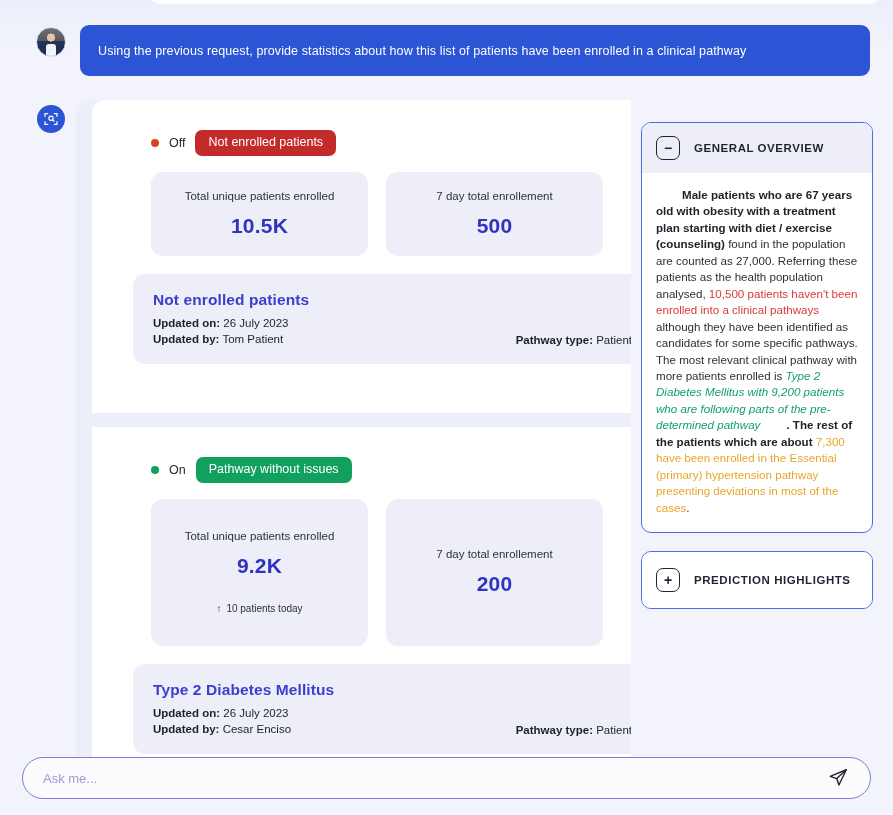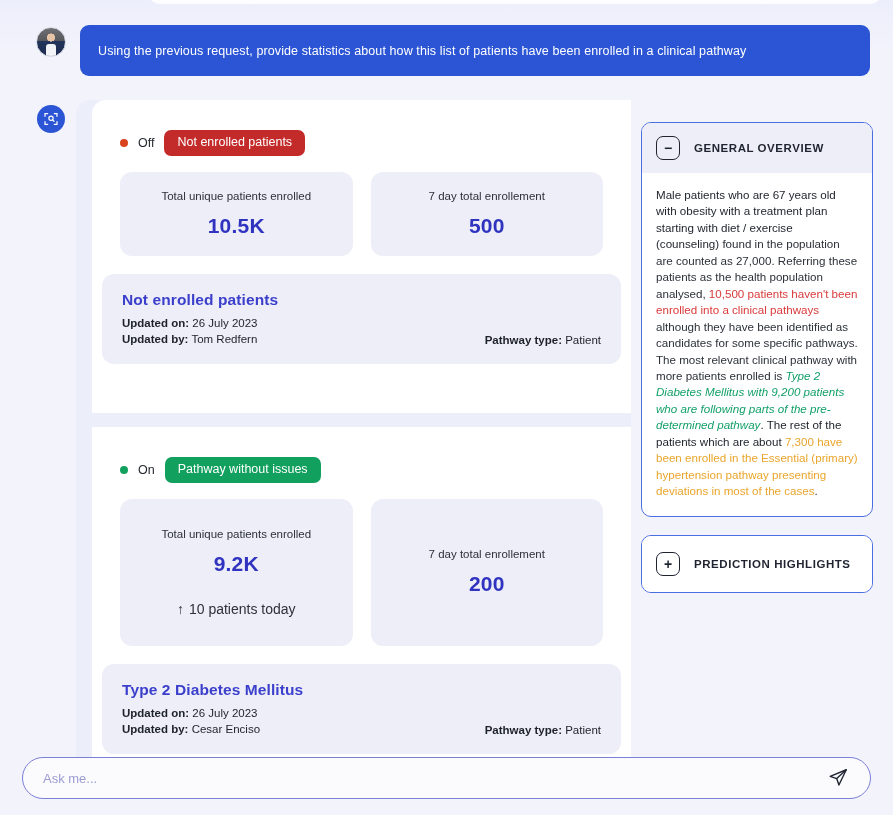--- a/index.html
+++ b/index.html
@@ -63,38 +63,38 @@
   }
   .panel-inner {
     position: absolute; left: 92px; top: 100px;
     width: 539px; height: 665px;
     background: #ffffff;
     border-radius: 14px 0 0 0;
     overflow: hidden;
   }
 
   
-  .pw { position: absolute; left: 0; width: 539px; }
+  .pw { position: absolute; left: 0; width: 539px; padding-left: 31px; }
   .pw-head { display: flex; align-items: center; gap: 10px; padding: 30px 0 0 28px; }
   .dot { width: 8px; height: 8px; border-radius: 50%; display: inline-block; }
   .state-label { font-size: 12.5px; color: #23272e; }
   .badge {
     color: #fff; font-size: 12.5px; border-radius: 7px;
     padding: 6px 13px 7px; line-height: 1;
   }
 
   .stats { display: flex; gap: 18px; padding: 16px 28px 0 28px; }
   .stat {
     flex: 1; background: #edeef7; border-radius: 12px;
     display: flex; flex-direction: column; align-items: center; justify-content: center;
     padding: 18px 6px;
   }
   .stat-label { font-size: 11.5px; color: #2d3139; margin-bottom: 12px; text-align:left; }
   .stat-value { font-size: 21px; font-weight: 700; color: #2f33c0; letter-spacing: .2px; }
-  .stat-delta { font-size: 14px; color: #2d3139; margin-top: 25px; }
+  .stat-delta { font-size: 10px; color: #2d3139; margin-top: 25px; }
   .stat-delta .arrow { margin-right: 5px; }
   .stat.tall { min-height: 147px; }
 
   .pw-foot {
     margin: 18px 10px 0 10px; width: 519px;
     background: #edeef7; border-radius: 12px;
     padding: 17px 20px 16px 20px;
     position: relative;
   }
   .pw-title { font-size: 15.5px; font-weight: 700; color: #3b3fcc; letter-spacing: .1px; }
@@ -125,21 +125,21 @@
   .acc-icon {
     width: 24px; height: 24px; border: 1.6px solid #1f2430; border-radius: 7px;
     display: flex; align-items: center; justify-content: center;
     font-size: 14px; color: #1f2430; line-height: 1; font-weight: 600;
   }
   .acc-title {
     font-size: 11.5px; font-weight: 700; color: #1f2430; letter-spacing: .55px;
   }
   .acc-body { padding: 14px 14px 16px 14px; }
   .acc-body p { font-size: 11.6px; line-height: 1.42; color: #2c3038; }
-  .acc-body b { font-weight: 400; color: #1d2129; }
+  .acc-body b { font-weight: 700; color: #1d2129; margin-left: 26px; }
   .hl-red   { color: #d93a3a; }
   .hl-green { color: #13a06a; font-style: italic; }
   .hl-amber { color: #e9a52c; }
   .accordion.collapsed { margin-top: 18px; }
   .accordion.collapsed .acc-head { background: #ffffff; padding: 16px 14px; }
 
   
   .composer {
     position: absolute; left: 22px; bottom: 16px;
     width: 849px; height: 42px;
@@ -197,21 +197,21 @@
           <div class="stat-label">7 day total enrollement</div>
           <div class="stat-value">500</div>
         </div>
       </div>
       <div class="pw-foot">
         <div class="pw-title">Not enrolled patients</div>
         <div class="pw-meta">
           <b>Updated on:</b>
           <span>26 July 2023</span><br>
           <b>Updated by:</b>
-          <span>Tom Redfern</span>
+          <span>Tom Patient</span>
         </div>
         <div class="pw-type">
           <b>Pathway type:</b>
           <span>Patient</span>
         </div>
       </div>
     </div>
 
     <div class="card-gap" style="top:313px;"></div>
 

